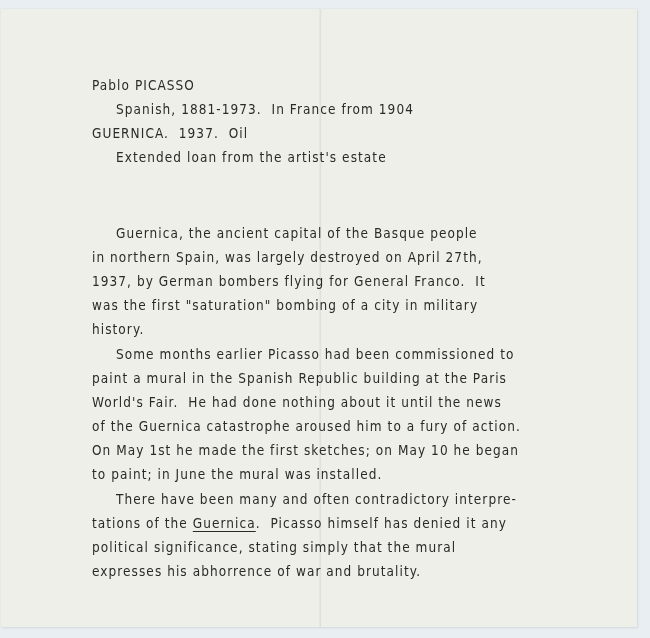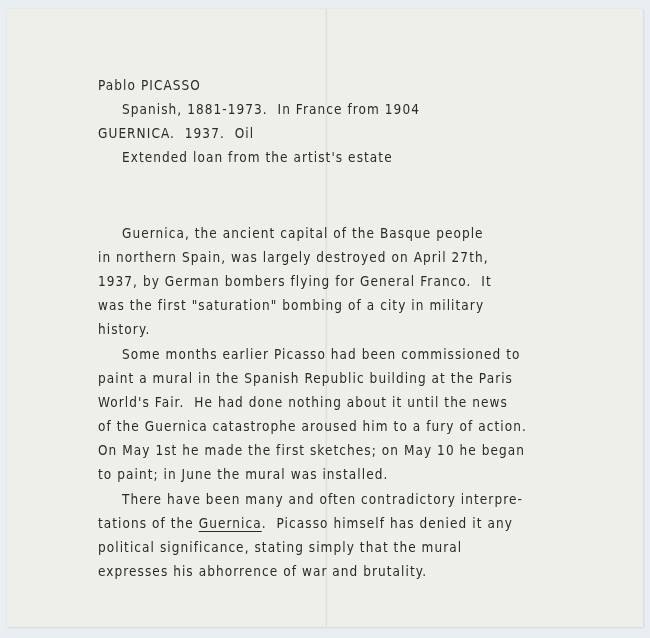--- a/index.html
+++ b/index.html
@@ -5,21 +5,21 @@
   html, body { margin: 0; padding: 0; }
   body {
     width: 650px; height: 638px;
     background: #e9eef2;
     position: relative;
     overflow: hidden;
     font-family: "DejaVu Sans Mono", "Liberation Mono", monospace;
   }
   .paper {
     position: absolute;
-    left: 7px; top: 9px;
+    left: 1px; top: 9px;
     width: 636px; height: 618px;
     background: #efefe9;
     box-shadow: 0 0 1px #c9ccc9, 1px 1px 2px rgba(0,0,0,0.08);
   }
   .fold {
     position: absolute;
     left: 318px; top: 0;
     width: 3px; height: 100%;
     background: linear-gradient(to right, rgba(0,0,0,0.02), rgba(0,0,0,0.06), rgba(255,255,255,0.25));
   }

